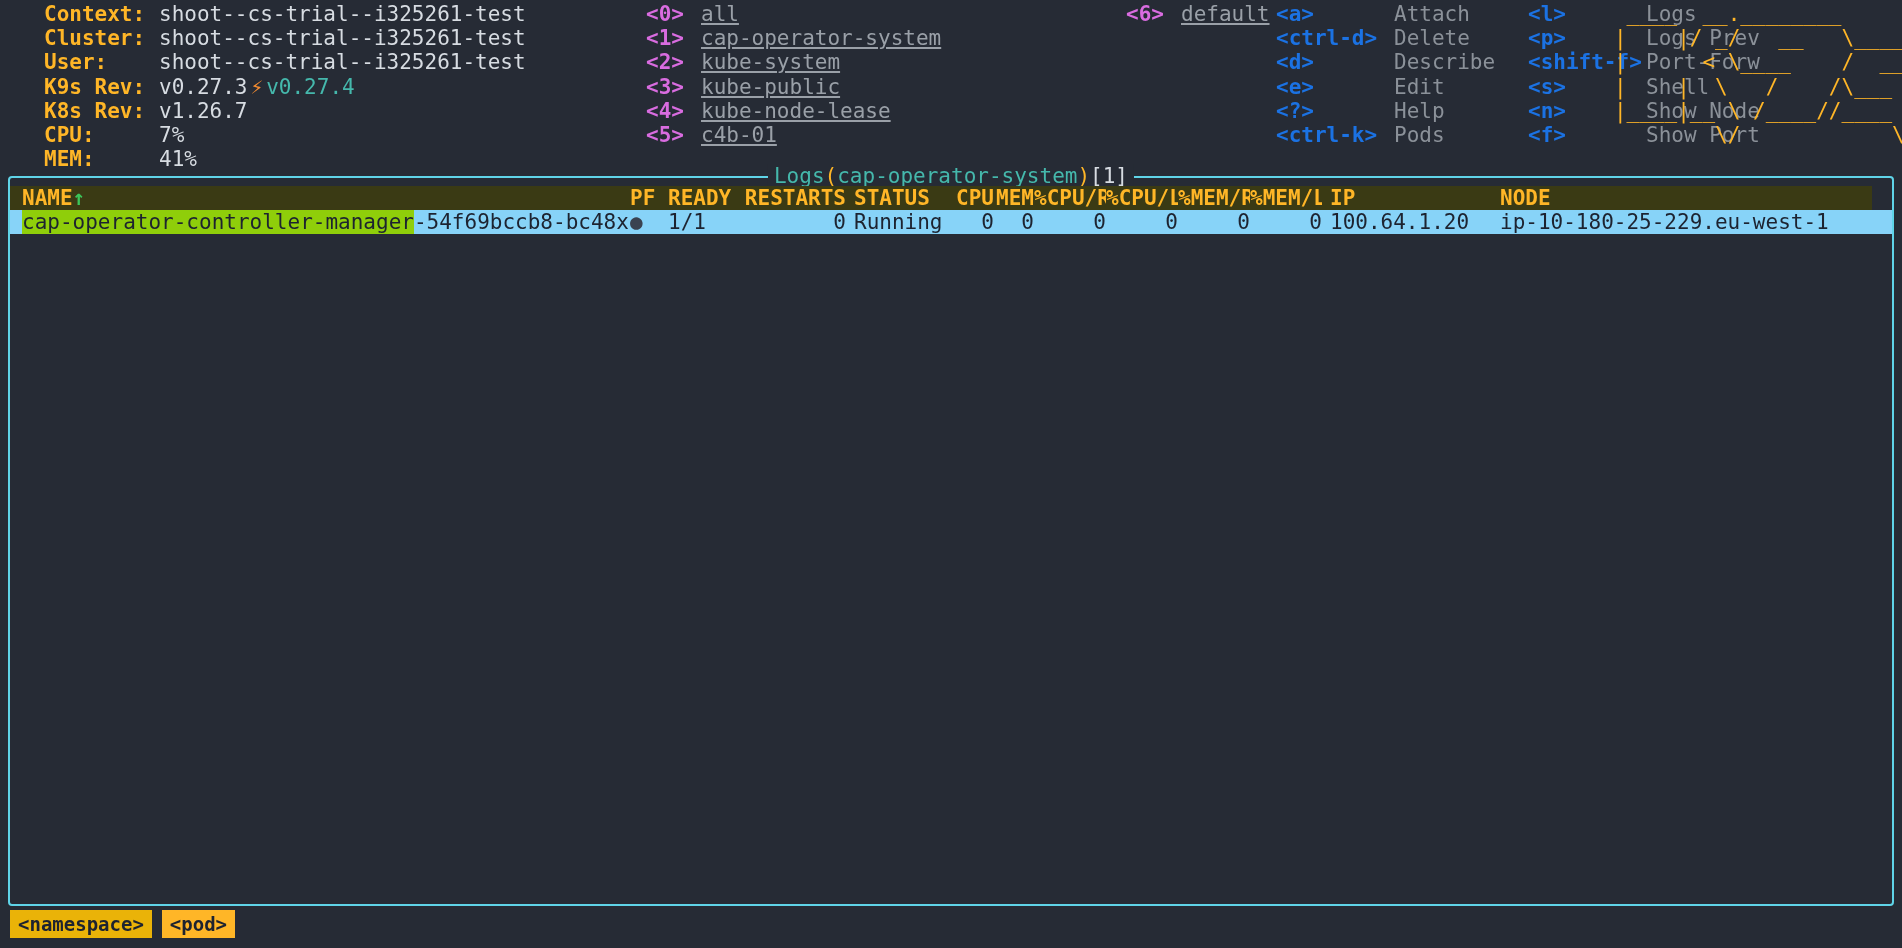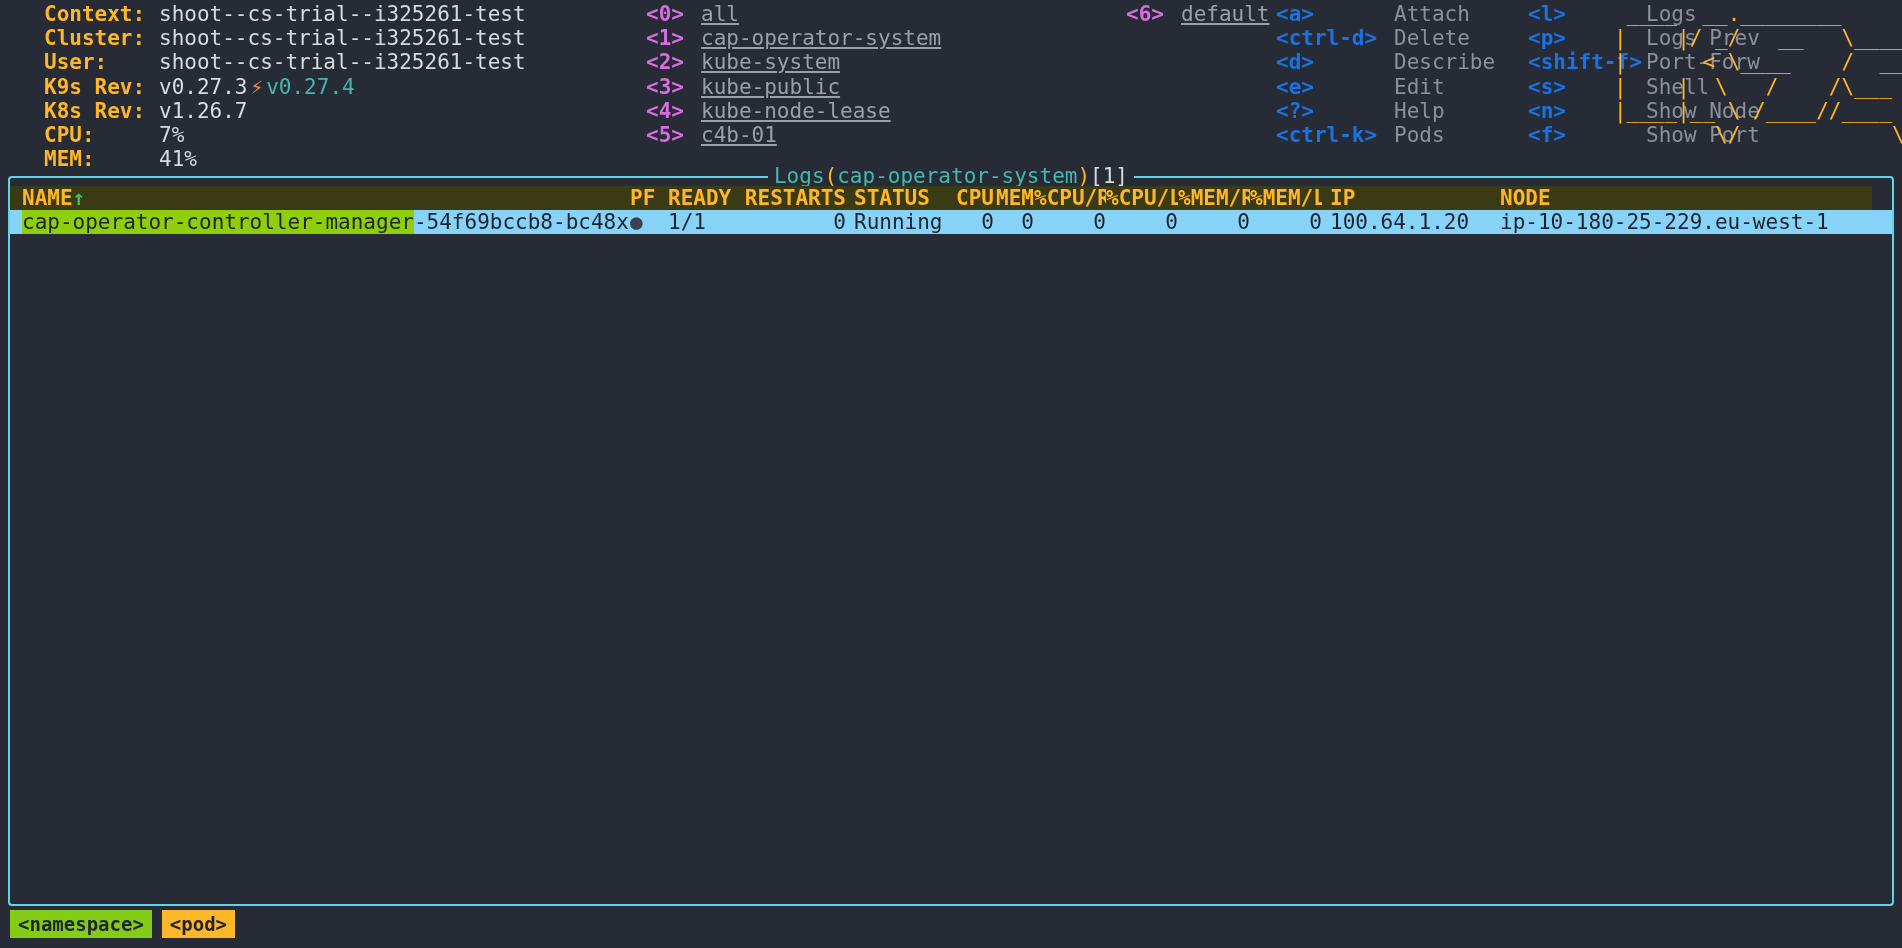--- a/index.html
+++ b/index.html
@@ -175,21 +175,21 @@
     display: flex;
     gap: 10px;
     white-space: pre;
   }
   .crumb {
     padding: 2px 8px;
     font-size: 19px;
     line-height: 24px;
     font-weight: bold;
   }
-  .crumb-ns { background: #84cc16; color: #1d2330; }
+  .crumb-ns { background: #eab308; color: #1d2330; }
   .crumb-pod { background: #ffb627; color: #1d2330; }
 </style>
 </head>
 <body>
 
 <div class="screen">
 
   <div class="header">
 
     <div class="col-info">

